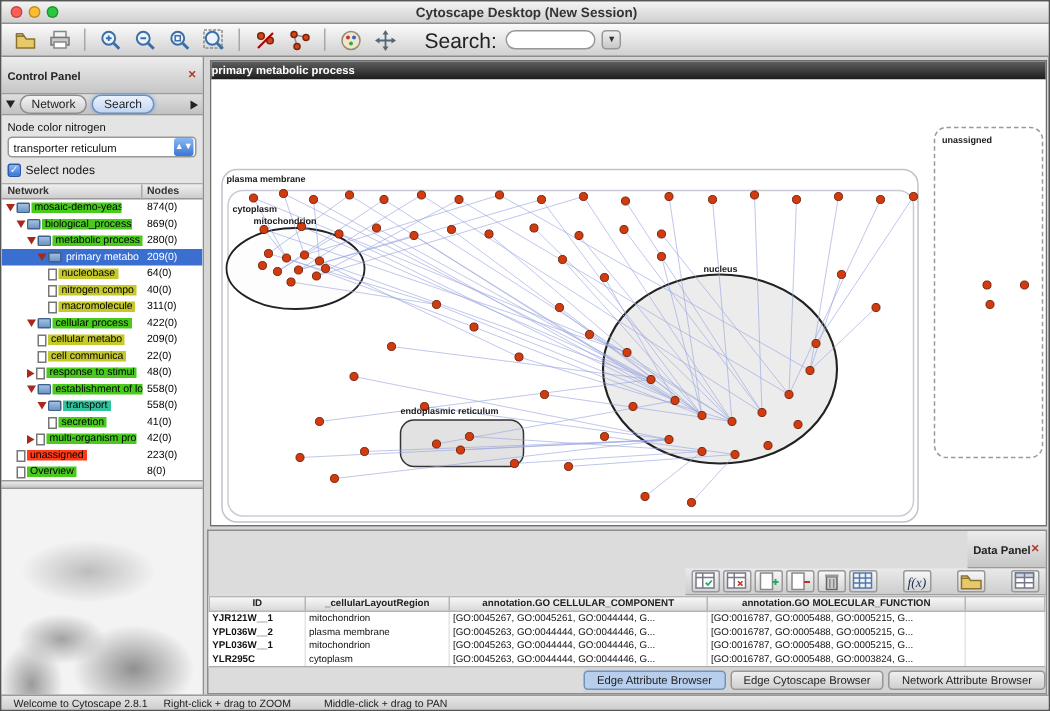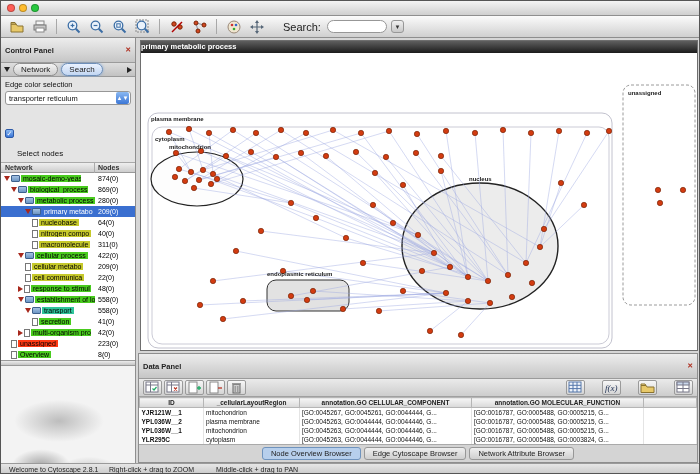--- a/index.html
+++ b/index.html
@@ -13,21 +13,21 @@
 .light { width:8px; height:8px; border-radius:50%; border:1px solid rgba(0,0,0,.25); }
 .title-text { position:absolute; left:0; right:0; top:2px; text-align:center; font-size:9px; font-weight:bold; color:#333; }
 
 
 .toolbar { position:absolute; left:0; top:15px; width:700px; height:22px;
   background:linear-gradient(#fbfbfb,#d0d0d0); border-bottom:1px solid #8e8e8e;
   display:flex; align-items:center; padding:0 5px; gap:2px; }
 .tbtn { width:21px; height:19px; display:flex; align-items:center; justify-content:center;
   border:1px solid transparent; border-radius:3px; background:transparent; }
 .tsep { width:1px; height:15px; background:#a8a8a8; margin:0 4px; }
-.search-label { font-size:11px; color:#222; margin-left:14px; margin-right:4px; }
+.search-label { font-size:14px; color:#222; margin-left:14px; margin-right:4px; }
 .search-input { width:60px; height:13px; border:1px solid #979797; border-radius:7px;
   font-size:8px; padding:0 6px; background:#fff; font-family:"Liberation Sans",sans-serif; }
 .search-drop { width:13px; height:13px; margin-left:2px; font-size:6px; color:#333;
   display:flex; align-items:center; justify-content:center;
   background:linear-gradient(#f0f0f0,#c8c8c8); border:1px solid #979797; border-radius:3px; }
 
 
 .cpanel { position:absolute; left:0; top:37px; width:135px; height:425px; background:#e4e4e4;
   border-right:1px solid #8e8e8e; display:flex; flex-direction:column; }
 .phead { height:11px; flex:none; background:linear-gradient(#ededed,#c6c6c6); border-bottom:1px solid #9b9b9b;
@@ -44,21 +44,21 @@
 .colorsel { flex:none; padding:3px 4px 4px 4px; border-bottom:1px solid #aaa; background:#e4e4e4; }
 .colorsel .lbl { font-size:7.5px; color:#111; margin-bottom:2px; }
 .combo { height:14px; background:#fff; border:1px solid #979797; border-radius:3px;
   display:flex; align-items:center; font-size:7.5px; padding-left:3px; color:#111; }
 .combo .cbtn { margin-left:auto; width:13px; height:12px; margin-right:1px;
   background:linear-gradient(#8ab8f2,#3b76d6); border-radius:2px; color:#fff; font-size:6px;
   display:flex; align-items:center; justify-content:center; }
 .checkrow { display:flex; align-items:center; gap:3px; margin-top:4px; }
 .checkbox { width:9px; height:9px; flex:none; border-radius:2px; background:linear-gradient(#8ab8f2,#3b76d6);
   border:1px solid #2c5aa8; color:#fff; font-size:7px; line-height:8px; text-align:center; }
-.checkrow .lbl2 { font-size:8px; color:#111;margin-top:40px; }
+.checkrow .lbl2 { font-size:8px; color:#111; }
 
 .tree-head { height:10px; flex:none; background:linear-gradient(#efefef,#cdcdcd); border-bottom:1px solid #999;
   position:relative; font-size:7px; font-weight:bold; color:#333; }
 .tree-head .c1 { position:absolute; left:4px; top:1px; }
 .tree-head .c2 { position:absolute; left:97px; top:1px; }
 .tree-head .cd { position:absolute; left:93px; top:0; width:1px; height:10px; background:#aaa; }
 
 .tree-body { background:#fff; height:187px; flex:none; overflow:hidden; }
 .trow { height:11px; display:flex; align-items:center; position:relative; font-size:7px; }
 .trow.sel { background:#3a6fd0; }
@@ -86,21 +86,21 @@
 .netframe { position:absolute; left:139px; top:39px; width:558px; height:311px;
   border:1px solid #6e6e6e; background:#fff; display:flex; flex-direction:column; }
 .nettitle { height:12px; flex:none; background:linear-gradient(#5f5f5f,#1c1c1c); color:#fff;
   font-size:7.5px; font-weight:bold; text-align:left; line-height:12px; }
 .netcanvas { flex:1; position:relative; background:#fff; }
 .netcanvas svg { position:absolute; left:0; top:0; }
 .regionlabel { font-size:6px; font-weight:bold; fill:#1a1a1a; }
 
 
 .dpanel { position:absolute; left:137px; top:352px; width:560px; height:110px; background:#dcdcdc;
-  border:1px solid #8e8e8e; display:flex; flex-direction:column; }
+  border:1px solid #8e8e8e; display:flex; flex-direction:column;align-items:flex-end; }
 .dp-tools { height:18px; flex:none; background:linear-gradient(#eaeaea,#cdcdcd); border-bottom:1px solid #a0a0a0;
   display:flex; align-items:center; padding:0 4px; gap:2px; }
 .dbtn { width:19px; height:15px; border:1px solid #9a9a9a; border-radius:2px;
   background:linear-gradient(#f7f7f7,#d4d4d4); display:flex; align-items:center; justify-content:center; }
 .dp-right { margin-left:auto; display:flex; gap:17px; }
 .dtable-wrap { flex:1; background:#fff; overflow:hidden; border-bottom:1px solid #aaa; }
 table { border-collapse:collapse; width:100%; table-layout:fixed; }
 th { font-size:6.5px; font-weight:bold; color:#222; background:linear-gradient(#f6f6f6,#d8d8d8);
   border:1px solid #b5b5b5; height:10px; overflow:hidden; white-space:nowrap; }
 td { font-size:6.5px; border-right:1px solid #e4e4e4; height:9px; padding:0 2px;
@@ -120,20 +120,21 @@
 <body>
 
 <div id="win">
 
   <div class="titlebar">
     <div class="lights">
       <div class="light" style="background:#ff5f57"></div>
       <div class="light" style="background:#febc2e"></div>
       <div class="light" style="background:#28c840"></div>
     </div>
+    <div class="title-text">Cytoscape Desktop (New Session)</div>
   </div>
 
   <div class="toolbar">
     <span id="toolbar-icons" style="display:flex;align-items:center;gap:2px;">
         <span class="tbtn">
           <svg width="16" height="16">
             <path d="M2 5h5l1.5 2H14v6H2z" fill="#e8c96a" stroke="#8a7330"></path>
             <path d="M2 5V3.5h4l1 1.5z" fill="#f3dc8e" stroke="#8a7330"></path>
           </svg>
         </span>
@@ -217,21 +218,21 @@
       <span>Control Panel</span>
       <span class="px">✕</span>
     </div>
     <div class="ptabs">
       <span class="tri-down-black"></span>
       <span class="ptab">Network</span>
       <span class="ptab active">Search</span>
       <span class="tri-right-black"></span>
     </div>
     <div class="colorsel">
-      <div class="lbl">Edge color selection</div>
+      <div class="lbl">Node color nitrogen</div>
       <div class="combo">
         <span>transporter reticulum</span>
         <span class="cbtn">▲▼</span>
       </div>
       <div class="checkrow">
         <span class="checkbox">✓</span>
         <span class="lbl2">Select nodes</span>
       </div>
     </div>
     <div class="tree-head">
@@ -662,21 +663,21 @@
               <td class="idcol">YDR039C__1</td>
               <td>mitochondrion</td>
               <td>[GO:0044444, GO:0044446, GO:0005739, G...</td>
               <td>[GO:0016787, GO:0005488, GO:0005215, G...</td>
               <td></td>
             </tr>
           </tbody>
       </table>
     </div>
     <div class="dp-tabs" id="dp-tabs">
-        <span class="dptab active">Node Overview Browser</span>
+        <span class="dptab active">Edge Attribute Browser</span>
         <span class="dptab">Edge Cytoscape Browser</span>
         <span class="dptab">Network Attribute Browser</span>
       </div>
   </div>
 
   <div class="statusbar">
     <span style="left:8px">Welcome to Cytoscape 2.8.1</span>
     <span style="left:108px">Right-click + drag to ZOOM</span>
     <span style="left:215px">Middle-click + drag to PAN</span>
   </div>

